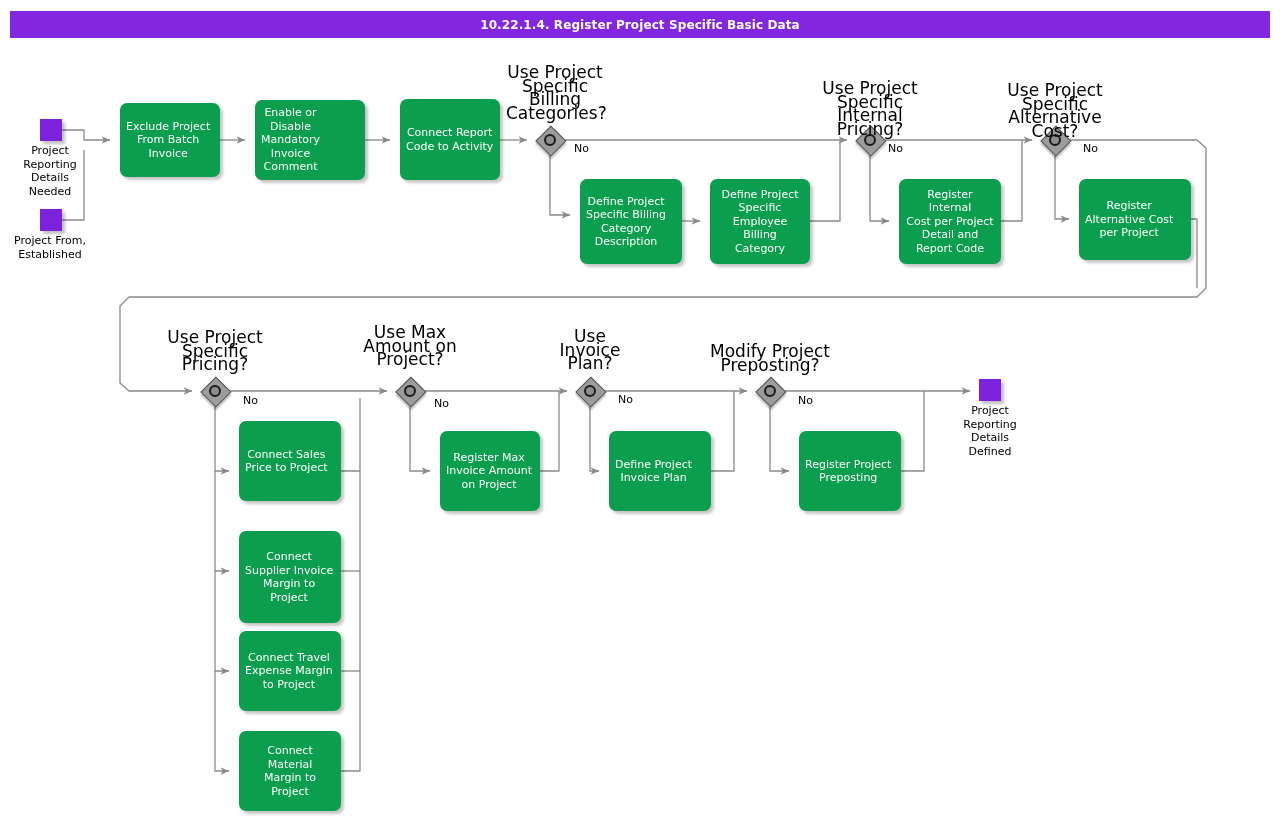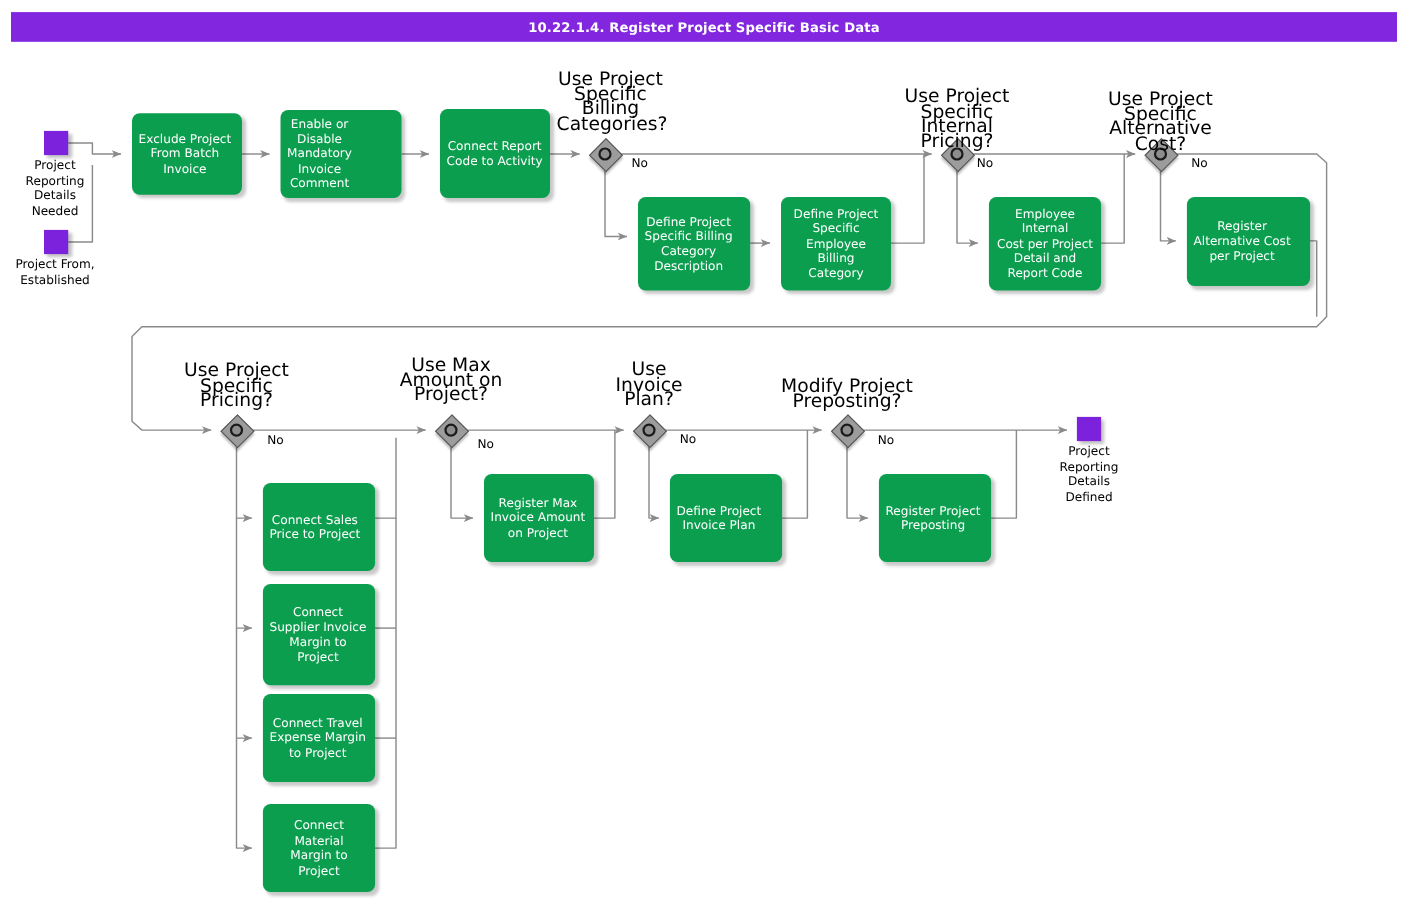--- a/index.html
+++ b/index.html
@@ -196,33 +196,33 @@
     </div>
 
   <div class="task" style="left:710px;top:179px;width:100px;height:85px;">
     <span>Define Project
 Specific
 Employee Billing
 Category</span>
     </div>
 
   <div class="task" style="left:899px;top:179px;width:102px;height:85px;">
-    <span>Employee Internal
+    <span>Register Internal
 Cost per Project
 Detail and
 Report Code</span>
     </div>
 
   <div class="task" style="left:1079px;top:179px;width:112px;height:81px;">
     <span>Register
 Alternative Cost
 per Project</span>
     </div>
 
-  <div class="task" style="left:239px;top:439px;width:102px;height:80px;">
+  <div class="task" style="left:239px;top:421px;width:102px;height:80px;">
     <span>Connect Sales
 Price to Project</span>
     </div>
 
   <div class="task" style="left:239px;top:531px;width:102px;height:92px;">
     <span>Connect
 Supplier Invoice
 Margin to
 Project</span>
     </div>

